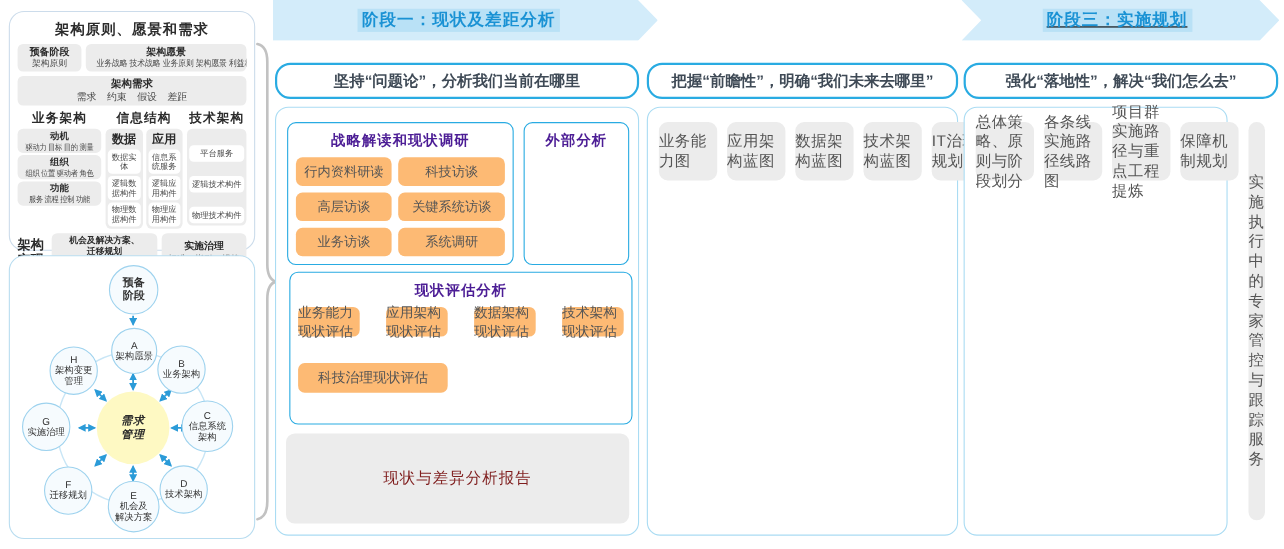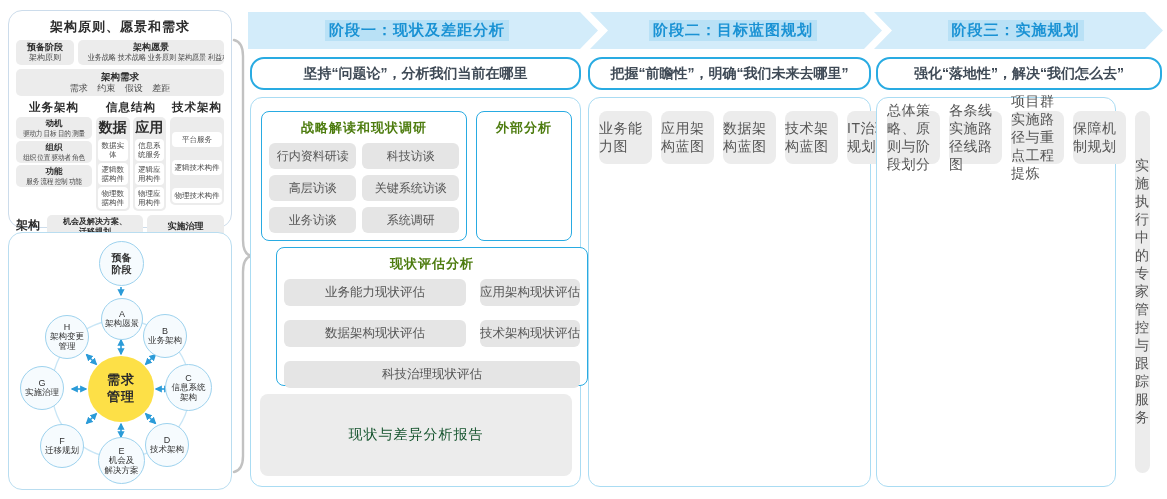--- a/index.html
+++ b/index.html
@@ -23,75 +23,75 @@
   .req span{font-size:9px;}
   .mid{margin-top:4px;display:flex;gap:4px;}
   .mid h4{margin:0 0 2px;font-size:11.5px;text-align:center;color:#2b2b2b;letter-spacing:1px;}
   .bcol{width:76px;}
   .bcol .gbox{margin-top:2px;padding:1px;}
   .bcol .gbox b{font-size:8.5px;}
   .bcol .gbox span{font-size:7.5px;letter-spacing:-0.3px;}
   .icol{flex:1;}
   .subcols{display:flex;gap:3px;}
   .gcol{flex:1;background:#ececec;border-radius:5px;padding:2px;box-sizing:border-box;}
-  .gcol>b{display:block;font-size:14px;text-align:center;color:#2b2b2b;}
+  .gcol>b{display:block;font-size:11px;text-align:center;color:#2b2b2b;}
   .wbox{background:#fff;border-radius:4px;margin-top:2px;font-size:7.5px;line-height:1.2;text-align:center;color:#4a4a4a;padding:2px 1px;}
   .tcol{width:54px;}
   .tcol .gcol{margin-top:0;}
   .tcol .wbox{margin-top:13px;padding:3px 1px;}
   .bot{margin-top:4px;display:flex;gap:4px;align-items:stretch;}
   .realize-label{width:27px;font-weight:bold;font-size:12px;line-height:1.2;color:#2b2b2b;display:flex;align-items:center;}
   .opp{flex:1.25;display:flex;flex-direction:column;justify-content:center;}
   .opp b{font-size:8px;}
   .opp span{font-size:8px;}
   .gov{flex:1;display:flex;flex-direction:column;justify-content:center;}
   .gov b{font-size:9px;}
   .gov span{font-size:8.5px;word-spacing:5px;}
 
   
   .adm{left:8px;top:232px;width:224px;height:258px;border:1.5px solid #b9ddf0;border-radius:14px;}
   .adm-svg{position:absolute;left:0;top:0;}
   .node{position:absolute;border-radius:50%;background:#f6fbfe;border:1.5px solid #9dd2ee;display:flex;flex-direction:column;align-items:center;justify-content:center;box-sizing:border-box;text-align:center;color:#333;}
   .node .nl{font-size:9px;line-height:1.15;}
   .node .nt{font-size:8.5px;line-height:1.15;white-space:pre-line;}
   .prep-node .nt{font-weight:bold;font-size:10px;}
-  .center-node{position:absolute;border-radius:50%;background:#fde047;display:flex;align-items:center;justify-content:center;text-align:center;font-weight:bold;font-size:13px;letter-spacing:1px;color:#2b2b2b;white-space:pre-line;line-height:1.3;}
+  .center-node{position:absolute;border-radius:50%;background:#fef9c3;display:flex;align-items:center;justify-content:center;text-align:center;font-weight:bold;font-size:10px;letter-spacing:1px;color:#2b2b2b;white-space:pre-line;line-height:1.3;font-style:italic;}
 
   
   .brace{position:absolute;left:230px;top:10px;}
 
   
-  .band{position:absolute;top:12px;height:37px;background:#d3ecfa;display:flex;align-items:center;justify-content:center;}
+  .band{position:absolute;top:0;height:37px;background:#d3ecfa;display:flex;align-items:center;justify-content:center;}
   .band .band-text{font-weight:bold;font-size:15px;color:#1a92d4;background:#b9e1f6;padding:1px 4px;letter-spacing:1px;}
   .b1{left:248px;width:350px;clip-path:polygon(0 0,calc(100% - 18px) 0,100% 50%,calc(100% - 18px) 100%,0 100%);padding-right:12px;box-sizing:border-box;}
   .b2{left:590px;width:292px;clip-path:polygon(0 0,calc(100% - 18px) 0,100% 50%,calc(100% - 18px) 100%,0 100%,18px 50%);padding-right:6px;box-sizing:border-box;}
-  .b3{left:874px;width:289px;clip-path:polygon(0 0,calc(100% - 18px) 0,100% 50%,calc(100% - 18px) 100%,0 100%,18px 50%);padding-right:6px;box-sizing:border-box;}
+  .b3{left:874px;width:289px;clip-path:polygon(0 0,calc(100% - 18px) 0,100% 50%,calc(100% - 18px) 100%,0 100%,18px 50%);padding-right:6px;box-sizing:border-box;text-decoration:underline;}
 
   .slogan{position:absolute;top:57px;height:33px;background:#fff;border:2px solid #29abe2;border-radius:14px;display:flex;align-items:center;justify-content:center;font-weight:bold;font-size:14px;color:#3f4a56;box-sizing:border-box;}
   .s1{left:250px;width:331px;}
   .s2{left:588px;width:283px;}
   .s3{left:876px;width:286px;}
 
   .content{position:absolute;top:97px;height:390px;background:#fff;border:1.5px solid #aadcf3;border-radius:12px;box-sizing:border-box;}
   .c1{left:250px;width:331px;}
   .c2{left:588px;width:283px;display:flex;flex-direction:row;gap:9px;padding:13px 10px;}
   .c3{left:876px;width:240px;display:flex;flex-direction:row;gap:9px;padding:13px 10px;}
 
   .bluebox{position:absolute;border:1.5px solid #29abe2;border-radius:8px;background:#fff;box-sizing:border-box;padding:6px 7px;}
-  .bluebox h5{margin:1px 0 6px;font-size:13px;text-align:center;color:#4d7c0f;letter-spacing:1px;}
+  .bluebox h5{margin:1px 0 6px;font-size:13px;text-align:center;color:#4c1d95;letter-spacing:1px;}
   .strategy{left:10px;top:13px;width:206px;height:130px;}
   .external{left:225px;top:13px;width:96px;height:130px;}
-  .assessment{left:25px;top:149px;width:312px;height:139px;}
+  .assessment{left:12px;top:149px;width:312px;height:139px;}
   .grid2{display:grid;grid-template-columns:0.95fr 1.05fr;gap:6px;}
-  .grid2e{display:grid;grid-template-columns:1fr;gap:14px;}
+  .grid2e{display:grid;grid-template-columns:1fr 1fr 1fr 1fr;gap:24px;}
   .stack{display:flex;flex-direction:column;gap:6px;}
-  .gitem{background:#e5e5e5;border-radius:6px;height:26px;display:flex;align-items:center;justify-content:center;font-size:12px;color:#555;}
+  .gitem{background:#fdba74;border-radius:6px;height:26px;display:flex;align-items:center;justify-content:center;font-size:12px;color:#555;}
   .assessment .gitem{height:27px;font-size:12.5px;}
   .span2{grid-column:1 / span 2;}
-  .report{position:absolute;left:9px;top:296px;width:312px;height:82px;background:#ececec;border-radius:8px;display:flex;align-items:center;justify-content:center;font-size:14px;color:#14532d;letter-spacing:1px;}
+  .report{position:absolute;left:9px;top:296px;width:312px;height:82px;background:#ececec;border-radius:8px;display:flex;align-items:center;justify-content:center;font-size:14px;color:#7f1d1d;letter-spacing:1px;}
   .bigitem{background:#ececec;border-radius:8px;height:53px;flex:0 0 53px;display:flex;align-items:center;justify-content:center;font-size:14px;color:#555;letter-spacing:0.5px;}
   .grow{flex:1 1 auto;height:auto;}
 </style>
 </head>
 <body>
 
 <div class="canvas">
 
   <section class="panel fw">
     <h3>架构原则、愿景和需求</h3>
@@ -226,23 +226,20 @@
       <span class="nt">架构变更
 管理</span>
     </div>
     <div class="center-node" style="left:79px;top:123px;width:66px;height:66px;">需求
 管理</div>
   </section>
 
   <div class="band b1">
     <span class="band-text">阶段一：现状及差距分析</span>
   </div>
-  <div class="band b2">
-    <span class="band-text">阶段二：目标蓝图规划</span>
-  </div>
   <div class="band b3">
     <span class="band-text">阶段三：实施规划</span>
   </div>
 
   <div class="slogan s1">坚持“问题论”，分析我们当前在哪里</div>
   <div class="slogan s2">把握“前瞻性”，明确“我们未来去哪里”</div>
   <div class="slogan s3">强化“落地性”，解决“我们怎么去”</div>
 
   <div class="content c1">
     <div class="bluebox strategy">

